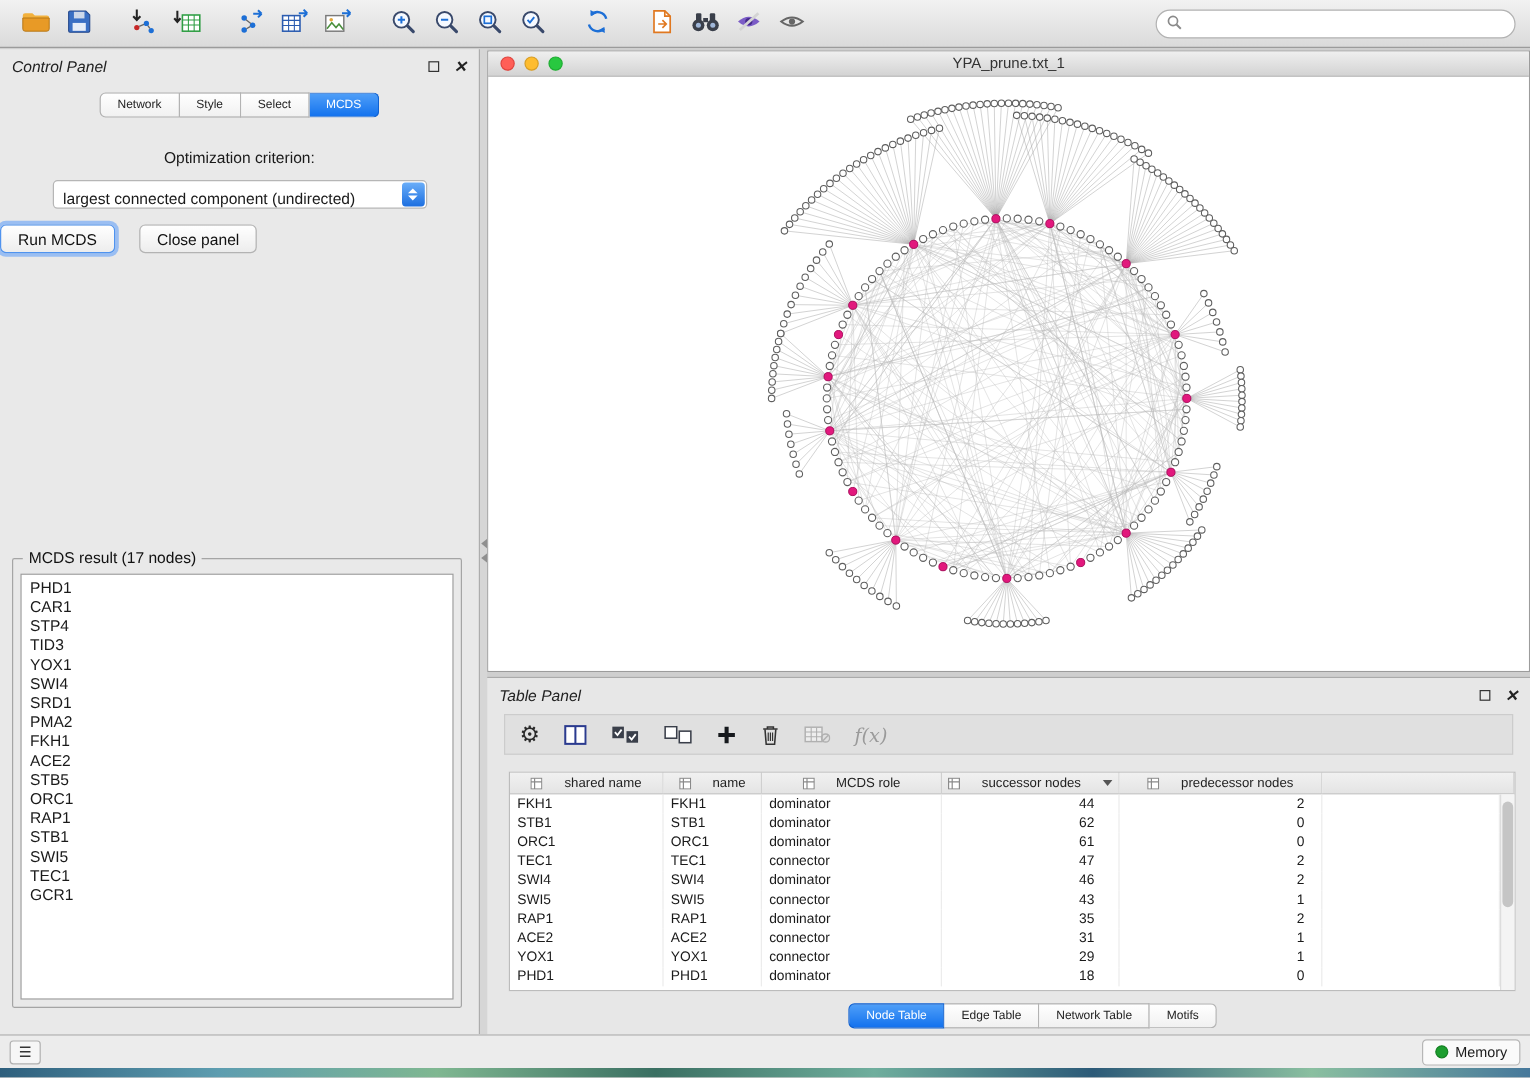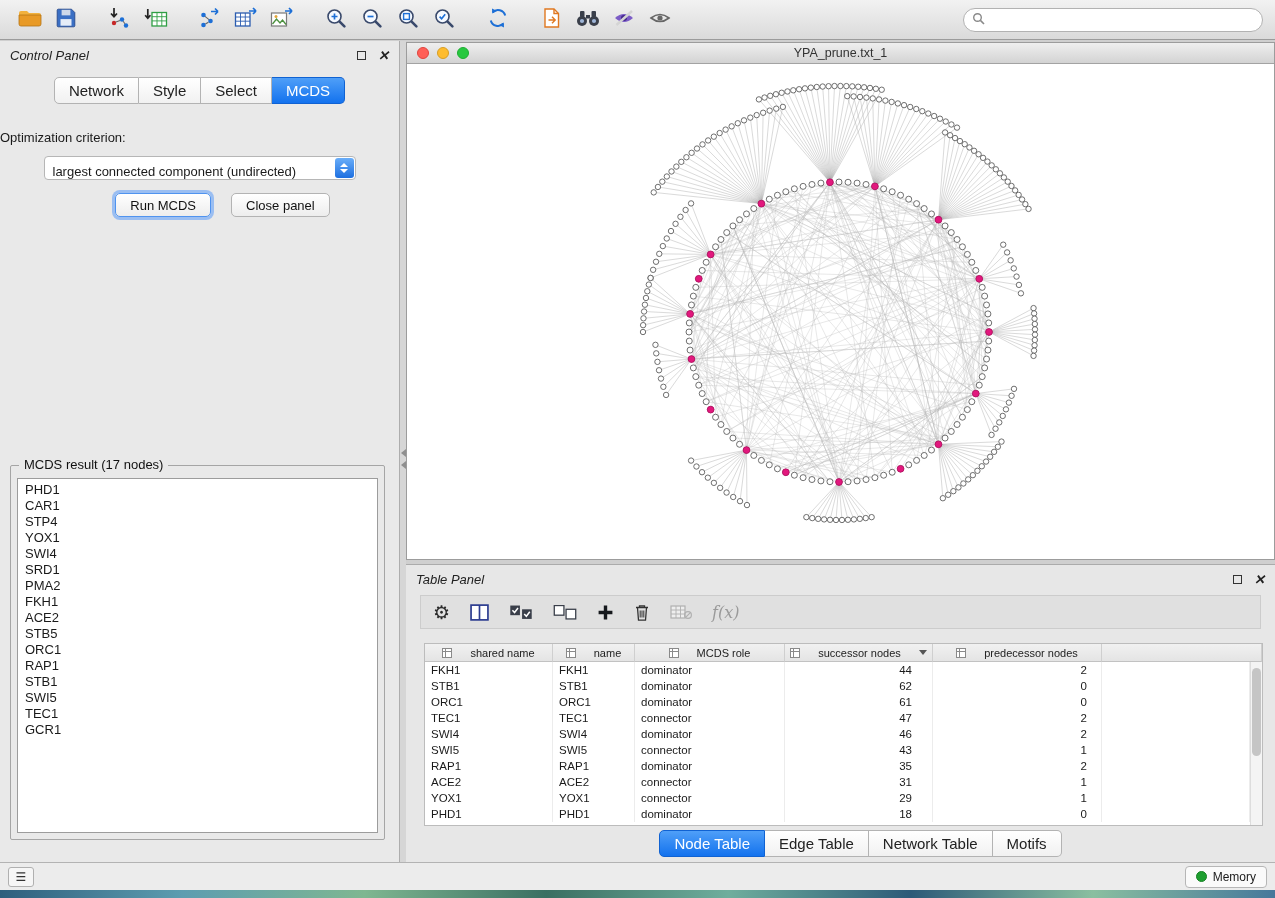--- a/index.html
+++ b/index.html
@@ -17,34 +17,34 @@
   .searchbox input { border:none; outline:none; flex:1; font-size:12px; font-family:"Liberation Sans",sans-serif; background:transparent; }
 
   
   #control-panel { position:absolute; left:0; top:41px; width:400px; bottom:36px;
     background:#e9e9e9; border-right:1px solid #adadad; }
   .panel-header { height:28px; display:flex; align-items:center; padding:0 10px; font-size:13px; color:#222;font-style:italic; }
   .panel-header .ph-sp { flex:1; }
   .mini-restore { width:9px; height:9px; border:1.5px solid #333; display:inline-block; margin-right:12px; }
   .mini-close { font-size:13px; font-weight:bold; color:#222; line-height:1; }
   .seg-tabs { display:flex; justify-content:center; margin-top:8px; }
-  .seg-tab { font-size:15px; padding:4px 14px; background:linear-gradient(#ffffff,#f1f1f1);
+  .seg-tab { font-size:10px; padding:4px 14px; background:linear-gradient(#ffffff,#f1f1f1);
     border:1px solid #b3b3b3; border-left:none; color:#222; }
   .seg-tab:first-child { border-left:1px solid #b3b3b3; border-radius:5px 0 0 5px; }
   .seg-tab:last-child { border-radius:0 5px 5px 0; }
   .seg-tab.active { background:linear-gradient(#4f9ff8,#1372ee); color:#fff; border-color:#1062d2; }
-  .opt-label { margin-top:26px; font-size:13px; }
+  .opt-label { text-align:center; margin-top:26px; font-size:13px; }
   .combo { width:312px; height:24px; margin:11px auto 0; background:#fff; border:1px solid #b6b6b6;
     border-radius:4px; position:relative; display:flex; align-items:flex-end; padding-left:8px; font-size:13px; }
   .combo-stepper { position:absolute; right:1px; top:1px; bottom:1px; width:19px; border-radius:3px;
     background:linear-gradient(#6aaef9,#1d6fe0); display:flex; flex-direction:column; align-items:center; justify-content:center; gap:2px; }
   .combo-stepper i { width:0; height:0; border-left:4px solid transparent; border-right:4px solid transparent; display:block; }
   .combo-stepper .up { border-bottom:4px solid #fff; }
   .combo-stepper .dn { border-top:4px solid #fff; }
-  .btn-row { display:flex; justify-content:center; gap:20px; margin-top:13px;padding-left:46px; }
+  .btn-row { display:flex; gap:20px; margin-top:13px; }
   .pbtn { height:24px; padding:0 14px; font-size:13px; font-family:"Liberation Sans",sans-serif;
     background:linear-gradient(#ffffff,#ededed); border:1px solid #b3b3b3; border-radius:5px; color:#111; }
   .pbtn.focused { border-color:#4f93ef; box-shadow:0 0 0 3px rgba(90,155,250,.55); }
   .groupbox { position:absolute; left:10px; right:14px; top:424px; bottom:22px;
     border:1px solid #a5a5a5; border-radius:2px; }
   .groupbox .legend { position:absolute; top:-9px; left:8px; background:#e9e9e9; padding:0 5px; font-size:13px; color:#111; }
   .mcds-list { position:absolute; left:6px; right:6px; top:12px; bottom:6px; background:#fff;
     border:1px solid #9c9c9c; overflow:hidden; padding:3px 0; }
   .mcds-item { font-size:13px; line-height:16px; padding:0 7px; }
 
@@ -261,20 +261,21 @@
   <div class="btn-row">
     <button class="pbtn focused">Run MCDS</button>
     <button class="pbtn">Close panel</button>
   </div>
   <div class="groupbox">
     <span class="legend">MCDS result (17 nodes)</span>
     <div class="mcds-list" id="mcds-list">
         <div class="mcds-item">PHD1</div>
         <div class="mcds-item">CAR1</div>
         <div class="mcds-item">STP4</div>
+        <div class="mcds-item">TID3</div>
         <div class="mcds-item">YOX1</div>
         <div class="mcds-item">SWI4</div>
         <div class="mcds-item">SRD1</div>
         <div class="mcds-item">PMA2</div>
         <div class="mcds-item">FKH1</div>
         <div class="mcds-item">ACE2</div>
         <div class="mcds-item">STB5</div>
         <div class="mcds-item">ORC1</div>
         <div class="mcds-item">RAP1</div>
         <div class="mcds-item">STB1</div>

